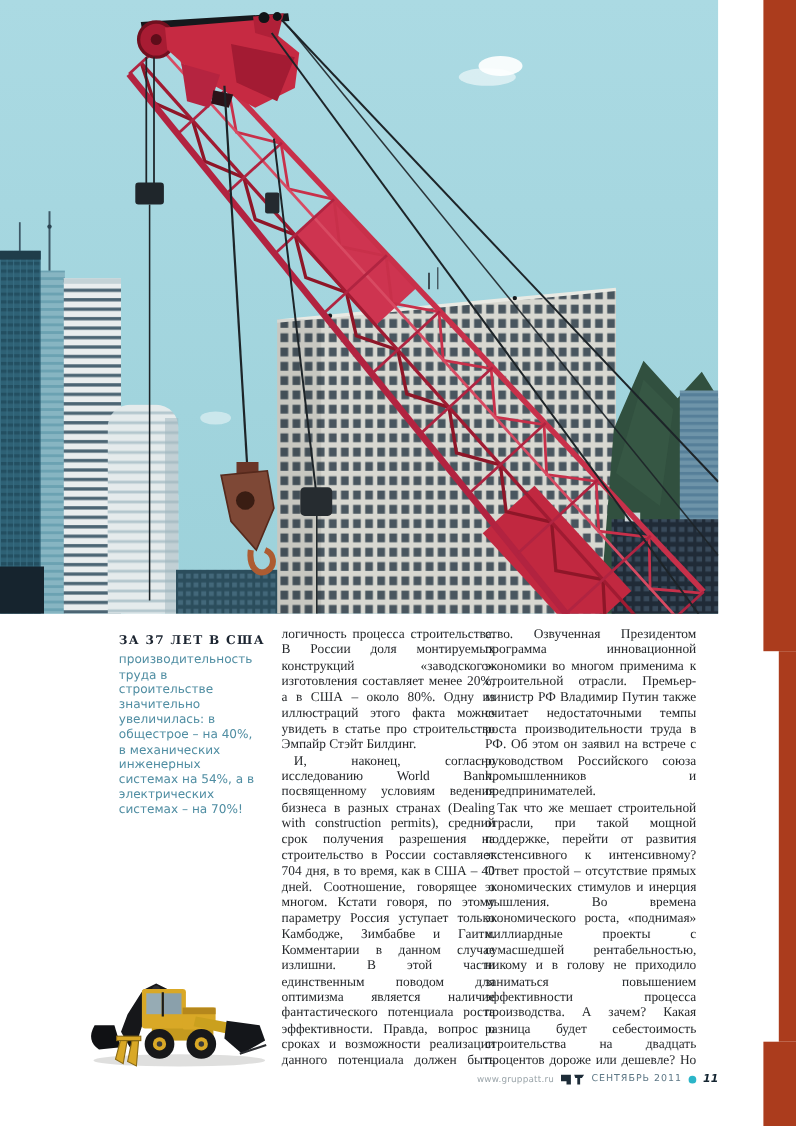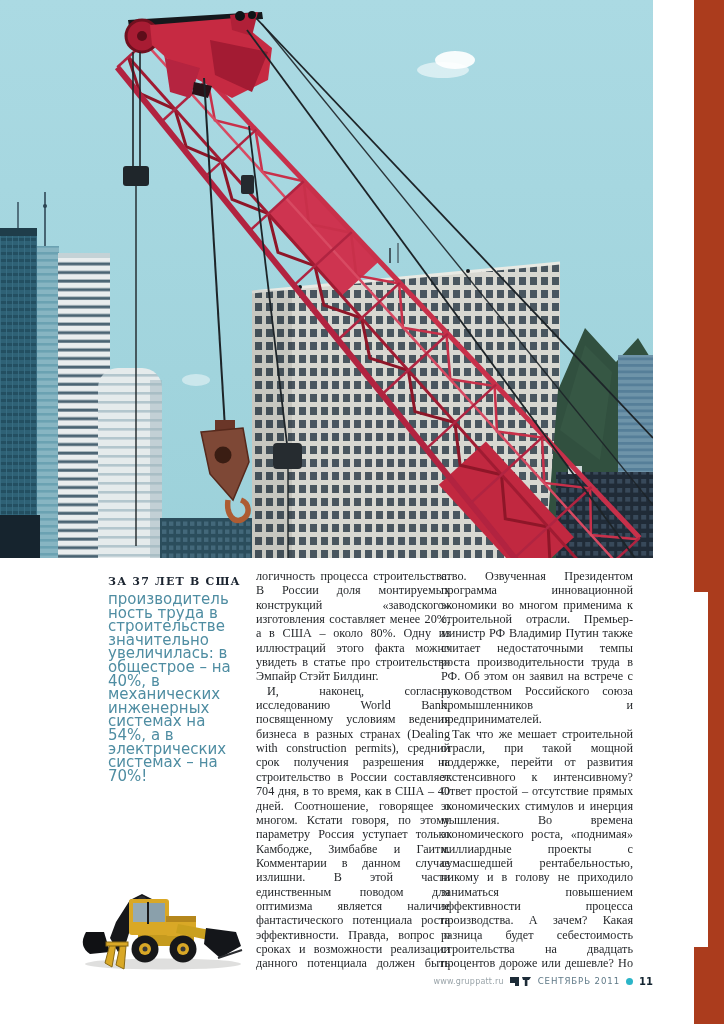--- a/index.html
+++ b/index.html
@@ -14,21 +14,21 @@
   .bar-top{left:694px;top:0;width:30px;height:592px;}
   .bar-mid{left:708px;top:592px;width:16px;height:355px;}
   .bar-bottom{left:694px;top:947px;width:30px;height:77px;}
   
   .sidebar{position:absolute;left:108px;top:559px;width:128px;margin-top:16px;}
   .sidebar h3{
     margin:0 0 5px 0;font-family:"DejaVu Serif",serif;font-weight:bold;
     font-size:11px;letter-spacing:1.2px;color:#1b2430;white-space:nowrap;
   }
   .sidebar .note{
-    font-family:"DejaVu Sans",sans-serif;font-size:15px;line-height:13.6px;
+    font-family:"DejaVu Sans",sans-serif;font-size:11px;line-height:13.6px;
     color:#4f8da2;overflow-wrap:break-word;
   }
   
   .col{
     position:absolute;top:569px;height:402px;overflow:hidden;
     font-size:12.2px;line-height:14.35px;text-align:justify;color:#25282b;
   }
   .col-1{left:256px;width:194px;}
   .col-2{left:441px;width:192px;}
   .col p{margin:0;}
@@ -38,21 +38,21 @@
   
   .footer{
     position:absolute;left:256px;top:974px;width:397px;height:14px;
     display:flex;justify-content:flex-end;align-items:center;gap:6px;
     font-family:"DejaVu Sans",sans-serif;
   }
   .footer .url{font-size:8px;color:#9aa4a9;letter-spacing:0.2px;padding-left:45px;}
   .footer .logo{width:22px;height:11px;display:block;}
   .footer .issue{font-size:8.6px;color:#5e7886;letter-spacing:0.9px;}
   .footer .dot{width:7px;height:7px;border-radius:50%;background:#2bb5c8;}
-  .footer .pagenum{font-size:10px;font-weight:bold;color:#132430;}
+  .footer .pagenum{font-size:10px;font-weight:bold;color:#132430;font-style:italic;}
 </style>
 </head>
 <body>
 
 <svg class="hero" viewBox="0 0 653 558" aria-hidden="true">
   <defs>
     <linearGradient id="skyG" x1="0" y1="0" x2="0" y2="1">
       <stop offset="0" stop-color="#abdae3"></stop>
         <stop offset="1" stop-color="#9cd1da"></stop>
     </linearGradient>

